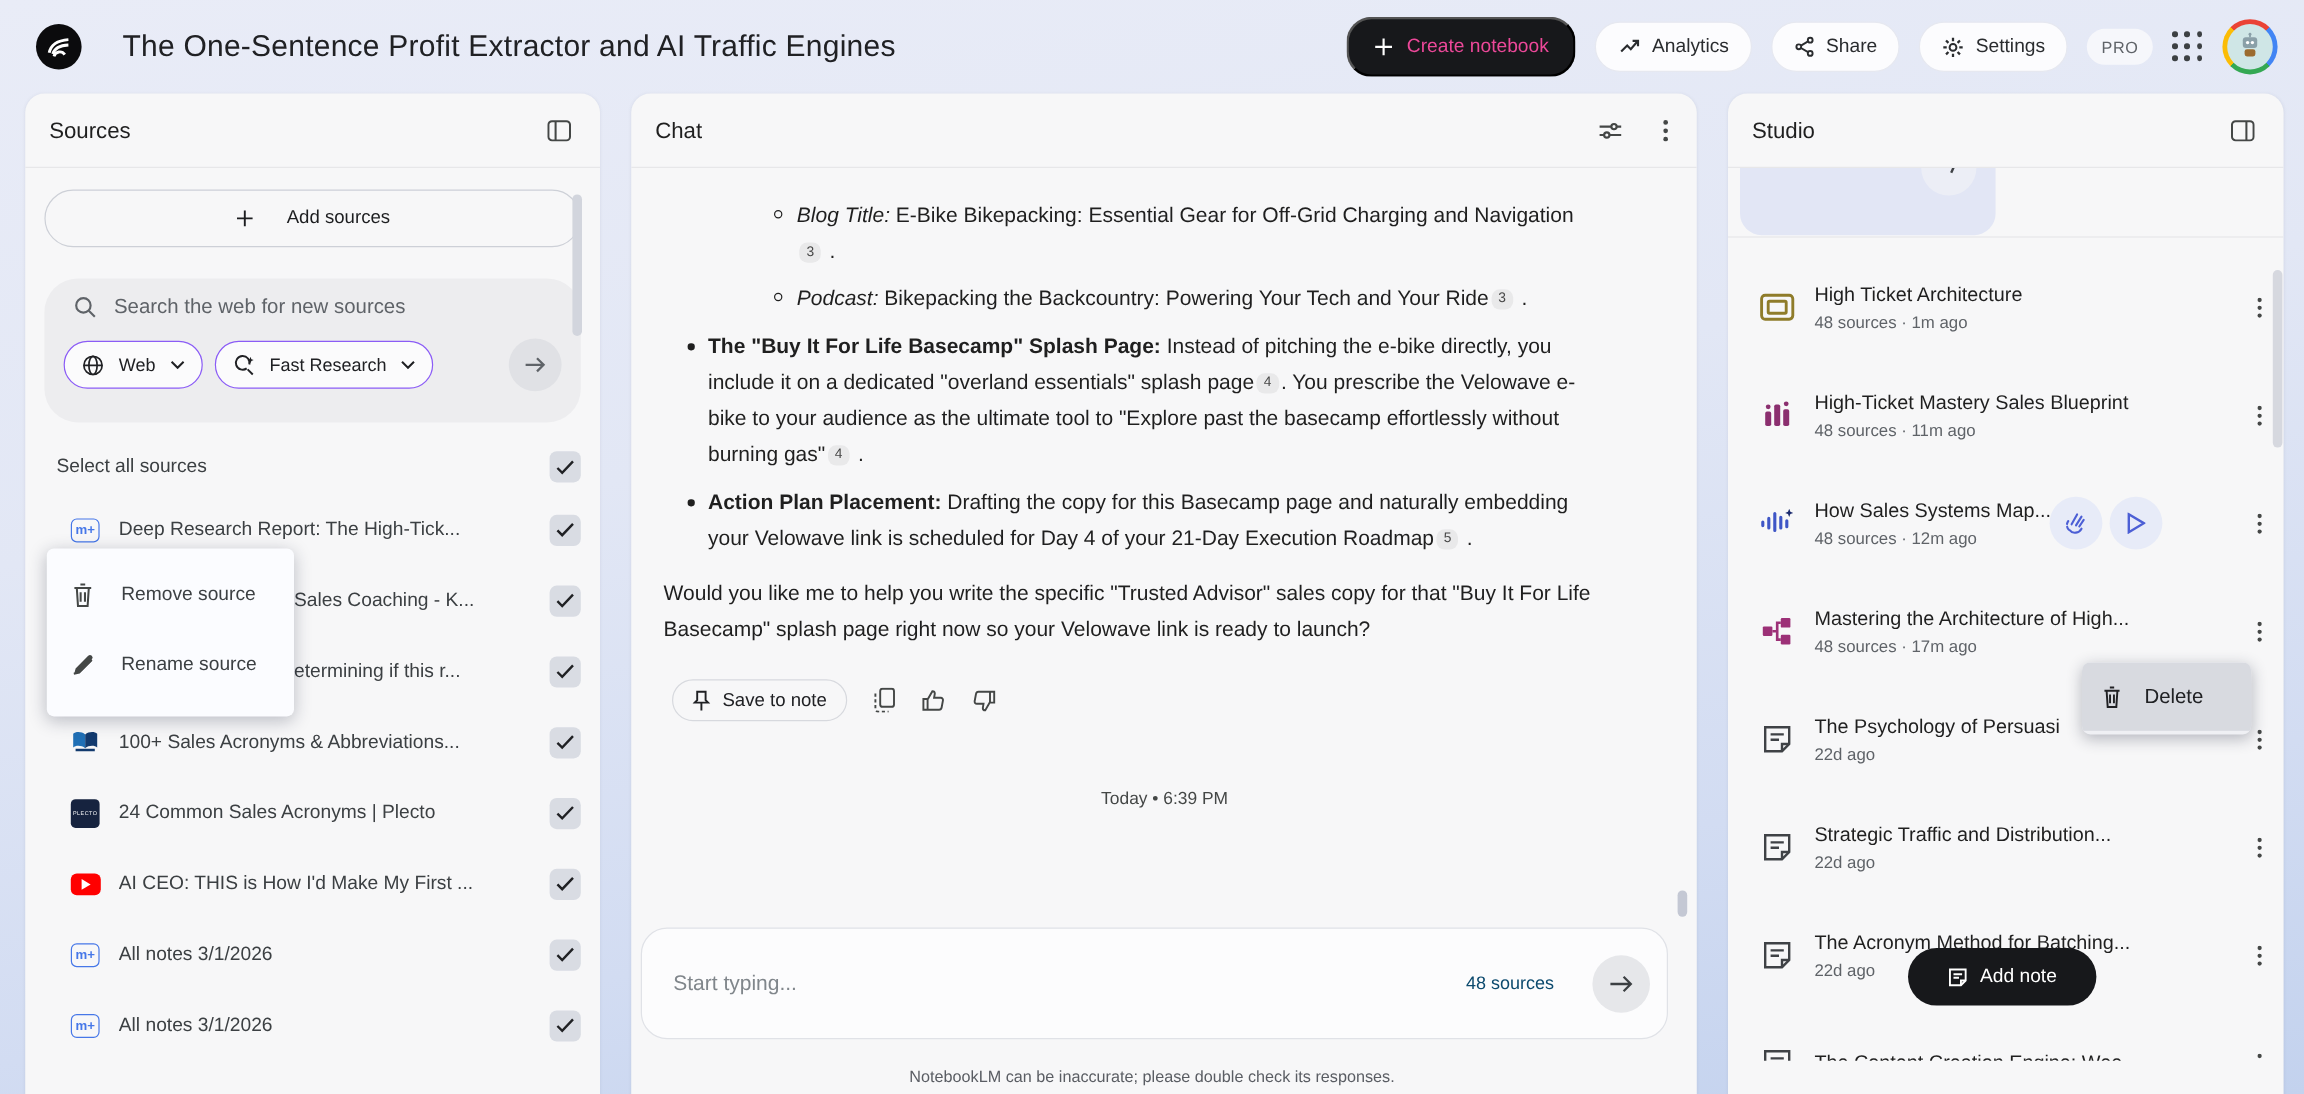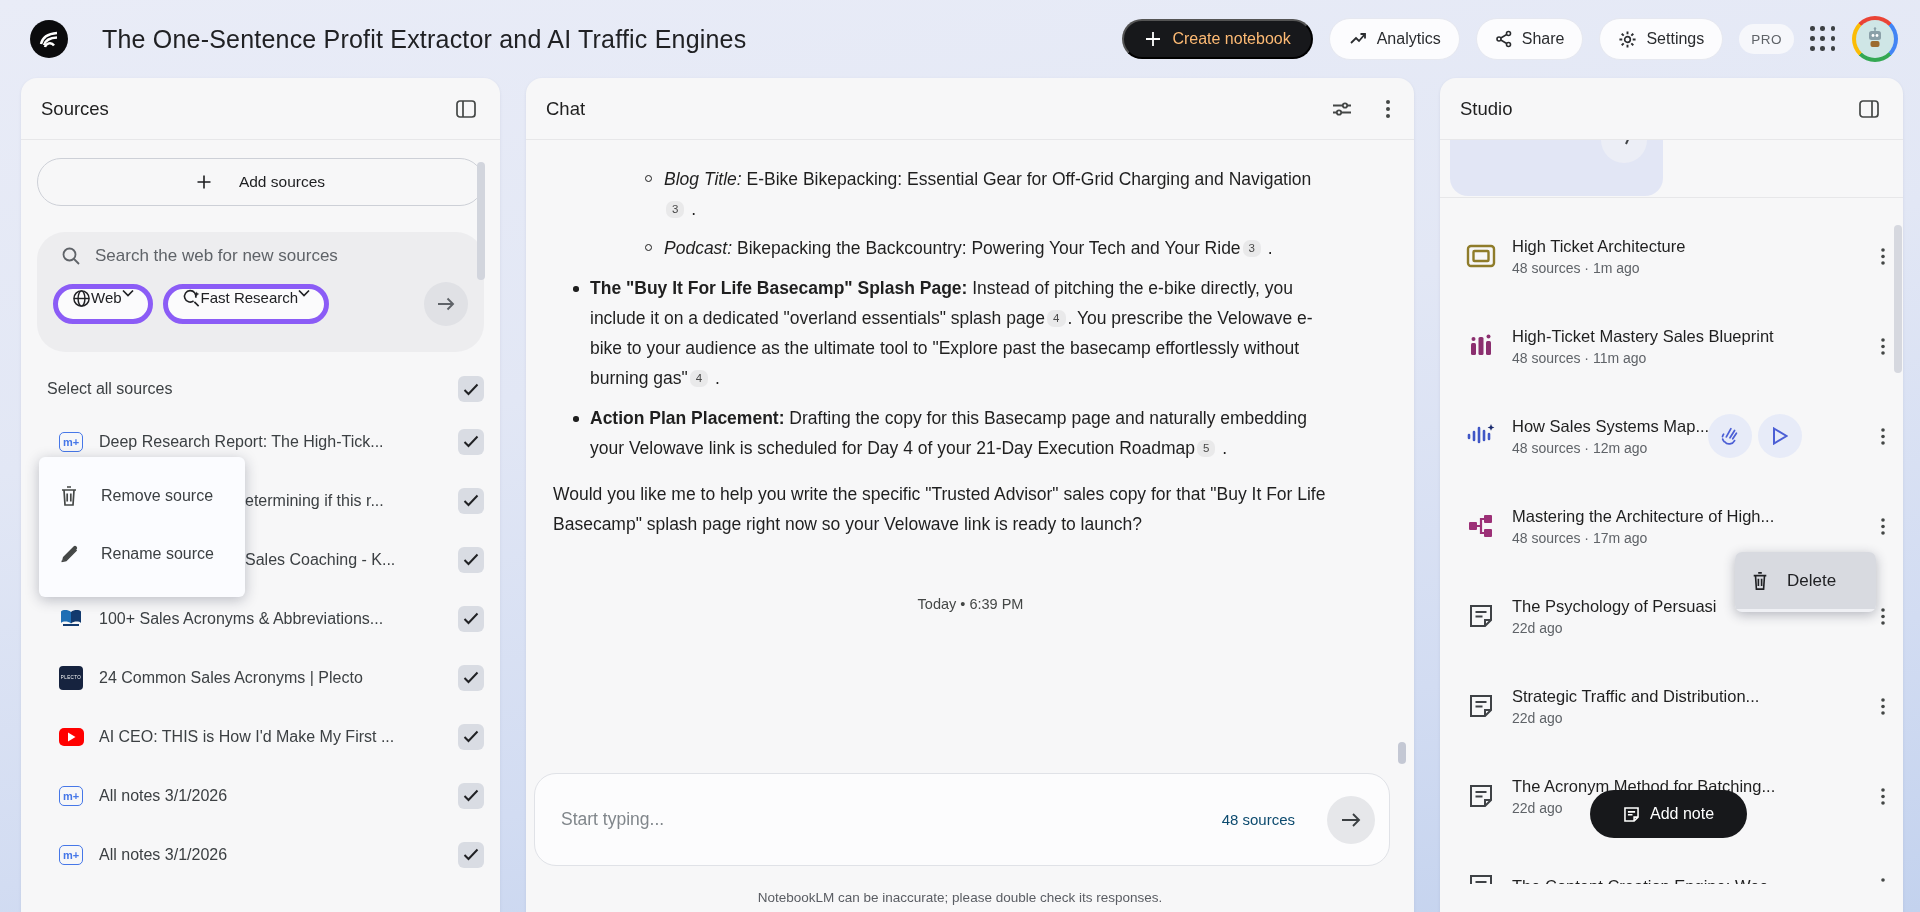--- a/index.html
+++ b/index.html
@@ -9,40 +9,40 @@
     background:linear-gradient(172deg,#e9ecf7 0%,#e2e7f5 40%,#d2dcf2 75%,#c3d2ee 100%);
     color:#1f1f1f; position:relative;
   }
   svg { display:block; }
   
   .top { position:absolute; left:0; top:0; width:1920px; height:78px; display:flex; align-items:center; }
   .logo { width:38px; height:38px; border-radius:50%; background:#0b0b0d; margin-left:30px; display:flex; align-items:center; justify-content:center; }
   .nb-title { font-size:25px; color:#202124; margin-left:34px; letter-spacing:.2px; }
   .top-right { position:absolute; right:22px; top:0; height:78px; display:flex; align-items:center; gap:16px; }
   .pill-btn { height:42px; border-radius:21px; background:#fcfcfe; border:1px solid #e6e8f0; display:flex; align-items:center; gap:9px; padding:0 18px; font-size:16px; color:#2a2c2f; cursor:pointer; }
-  .black-pill { height:40px; border-radius:21px; background:#17181b; color:#fdba74; display:flex; align-items:center; gap:10px; padding:0 20px; font-size:16px; cursor:pointer; }
+  .black-pill { height:50px; border-radius:21px; background:#17181b; color:#ec4899; display:flex; align-items:center; gap:10px; padding:0 20px; font-size:16px; cursor:pointer; }
   .pro { height:30px; border-radius:15px; background:#f6f7fb; color:#5f6368; display:flex; align-items:center; padding:0 12px; font-size:13.5px; letter-spacing:.5px; }
   .apps-grid { width:26px; height:26px; display:grid; grid-template-columns:repeat(3,1fr); gap:4px 5px; cursor:pointer; }
   .apps-grid i { width:4.5px; height:4.5px; border-radius:50%; background:#3c4043; }
   .avatar-ring { width:46px; height:46px; border-radius:50%; background:conic-gradient(from -45deg,#ea4335 0 25%,#4285f4 0 50%,#34a853 0 75%,#fbbc05 0 100%); display:flex; align-items:center; justify-content:center; cursor:pointer; }
   .avatar-in { width:38px; height:38px; border-radius:50%; background:#cfe6e6; display:flex; align-items:center; justify-content:center; }
   
   .panel { position:absolute; top:78px; height:912px; background:#f7f7f8; border-radius:16px; box-shadow:0 1px 3px rgba(60,64,90,.10); overflow:hidden; }
   .panel-head { height:62px; display:flex; align-items:center; justify-content:space-between; padding:0 20px; border-bottom:1px solid #e7e7e9; }
   .panel-head .ph-title { font-size:18.5px; color:#1f1f1f; }
   .icon-btn { background:none; border:none; cursor:pointer; display:flex; align-items:center; justify-content:center; padding:4px; }
   
   #sources-panel { left:21px; width:479px; }
   .add-sources { margin:18px 16px 0; height:48px; border:1px solid #cdd0d7; border-radius:24px; background:transparent; width:447px; display:flex; align-items:center; justify-content:center; gap:27px; font-size:15.5px; color:#1d1e20; cursor:pointer; }
   .search-card { margin:26px 16px 0; width:447px; height:120px; background:#ededef; border-radius:28px; padding:14px 16px 0; }
   .search-row { display:flex; align-items:flex-start; gap:14px; padding-left:8px; }
   .search-row input { border:none; background:transparent; outline:none; font-size:17px; color:#3c4043; width:360px; font-family:inherit; }
   .search-row input::placeholder { color:#5f6368; }
   .chips-row { display:flex; align-items:center; margin-top:16px; }
-  .chip { height:40px; border-radius:20px; background:#fbfbfc; border:5px solid #8b5cf6; display:flex; align-items:flex-start; gap:0; padding:0 14px; font-size:15px; color:#202124; cursor:pointer; }
+  .chip { height:40px; border-radius:20px; background:#fbfbfc; border:1px solid #8b5cf6; display:flex; align-items:center; gap:12px; padding:0 14px; font-size:15px; color:#202124; cursor:pointer; }
   .chip + .chip { margin-left:10px; }
   .go-circle { margin-left:auto; width:44px; height:44px; border-radius:50%; background:#e0e1e5; border:none; display:flex; align-items:center; justify-content:center; cursor:pointer; }
   .select-all { display:flex; align-items:center; justify-content:space-between; margin:24px 16px 0 26px; font-size:16px; color:#3c4043; }
   .src-list { margin-top:10px; }
   .src-row { height:59px; display:flex; align-items:center; padding:0 16px 0 37px; cursor:pointer; }
   .src-row .s-icon { width:26px; display:flex; justify-content:center; margin-right:15px; flex:none; }
   .src-row .s-title { font-size:16px; color:#3c4043; white-space:nowrap; overflow:hidden; width:295px; }
   .src-row.shifted { padding-left:224px; }
   .src-row.shifted .s-title { width:160px; }
   .checkbox { width:26px; height:26px; border-radius:6px; background:#d9dce3; display:flex; align-items:center; justify-content:center; margin-left:auto; cursor:pointer; flex:none; }
@@ -260,29 +260,29 @@
           <span class="mplus">m+</span>
         </span>
       <span class="s-title">Deep Research Report: The High-Tick...</span>
       <span class="checkbox">
           <svg width="16" height="13" viewBox="0 0 16 13" fill="none" stroke="#202124" stroke-width="2">
             <path d="M1.5 7l4 4L14.5 1.5"></path>
           </svg>
         </span>
     </div>
     <div class="src-row shifted">
+      <span class="s-title">Sales Coaching - K...</span>
+      <span class="checkbox">
+          <svg width="16" height="13" viewBox="0 0 16 13" fill="none" stroke="#202124" stroke-width="2">
+            <path d="M1.5 7l4 4L14.5 1.5"></path>
+          </svg>
+        </span>
+    </div>
+    <div class="src-row shifted">
       <span class="s-title">etermining if this r...</span>
-      <span class="checkbox">
-          <svg width="16" height="13" viewBox="0 0 16 13" fill="none" stroke="#202124" stroke-width="2">
-            <path d="M1.5 7l4 4L14.5 1.5"></path>
-          </svg>
-        </span>
-    </div>
-    <div class="src-row shifted">
-      <span class="s-title">Sales Coaching - K...</span>
       <span class="checkbox">
           <svg width="16" height="13" viewBox="0 0 16 13" fill="none" stroke="#202124" stroke-width="2">
             <path d="M1.5 7l4 4L14.5 1.5"></path>
           </svg>
         </span>
     </div>
     <div class="src-row">
       <span class="s-icon">
           <svg width="24" height="22" viewBox="0 0 24 22">
             <path d="M12 4 C9 1.5 4 1.5 2 3.5 V15 C4 13 9 13 12 15.5 Z" fill="#1f6fb5"></path>
@@ -389,20 +389,47 @@
         </button>
     </span>
   </div>
   <div class="chat-body">
     <div class="msg">
       <div class="sub-li"><span class="marker"></span><span class="ital">Blog Title:</span><span> E-Bike Bikepacking: Essential Gear for Off-Grid Charging and Navigation</span><span class="cite">3</span><span> .</span></div>
       <div class="sub-li"><span class="marker"></span><span class="ital">Podcast:</span><span> Bikepacking the Backcountry: Powering Your Tech and Your Ride</span><span class="cite">3</span><span> .</span></div>
       <div class="main-li"><span class="marker"></span><span class="bold">The "Buy It For Life Basecamp" Splash Page:</span><span> Instead of pitching the e-bike directly, you include it on a dedicated "overland essentials" splash page</span><span class="cite">4</span><span>. You prescribe the Velowave e-bike to your audience as the ultimate tool to "Explore past the basecamp effortlessly without burning gas"</span><span class="cite">4</span><span> .</span></div>
       <div class="main-li"><span class="marker"></span><span class="bold">Action Plan Placement:</span><span> Drafting the copy for this Basecamp page and naturally embedding your Velowave link is scheduled for Day 4 of your 21-Day Execution Roadmap</span><span class="cite">5</span><span> .</span></div>
       <div class="closing">Would you like me to help you write the specific "Trusted Advisor" sales copy for that "Buy It For Life Basecamp" splash page right now so your Velowave link is ready to launch?</div>
+    </div>
+    <div class="actions-row">
+      <button class="save-pill">
+        <span>
+            <svg width="15" height="18" viewBox="0 0 15 18" fill="none" stroke="#202124" stroke-width="1.6">
+              <path d="M4 1.5h7v7l2 2H2l2-2z"></path>
+              <path d="M7.5 10.5v6.5"></path>
+            </svg>
+          </span>
+        <span>Save to note</span>
+      </button>
+      <span class="act-ic">
+          <svg width="18" height="21" viewBox="0 0 18 21" fill="none" stroke="#444746" stroke-width="1.6">
+            <rect x="5.5" y="1" width="11.5" height="15" rx="2"></rect>
+            <path d="M1.5 5v13a2 2 0 0 0 2 2h9" stroke-dasharray="2.6 2.2"></path>
+          </svg>
+        </span>
+      <span class="act-ic">
+          <svg width="20" height="20" viewBox="0 0 20 20" fill="none" stroke="#444746" stroke-width="1.6">
+            <path d="M1.5 8.5h3.5v9H1.5zM5 9l4-7c1.2 0 2 .8 2 2l-.6 3.5h5.6c1.2 0 2 1 1.8 2.1l-1.1 6c-.2 1-1 1.9-2.1 1.9H5z"></path>
+          </svg>
+        </span>
+      <span class="act-ic">
+          <svg width="20" height="20" viewBox="0 0 20 20" fill="none" stroke="#444746" stroke-width="1.6" transform="rotate(180)">
+            <path d="M1.5 8.5h3.5v9H1.5zM5 9l4-7c1.2 0 2 .8 2 2l-.6 3.5h5.6c1.2 0 2 1 1.8 2.1l-1.1 6c-.2 1-1 1.9-2.1 1.9H5z"></path>
+          </svg>
+        </span>
     </div>
     <div class="timestamp">Today • 6:39 PM</div>
   </div>
   <div class="chat-input">
     <input placeholder="Start typing..." style="">
     <span class="src-count">48 sources</span>
     <button class="send-circle">
       <svg width="22" height="18" viewBox="0 0 22 18" fill="none" stroke="#3c4043" stroke-width="1.9">
           <path d="M2 9h17M13 3l6 6-6 6"></path>
         </svg>

